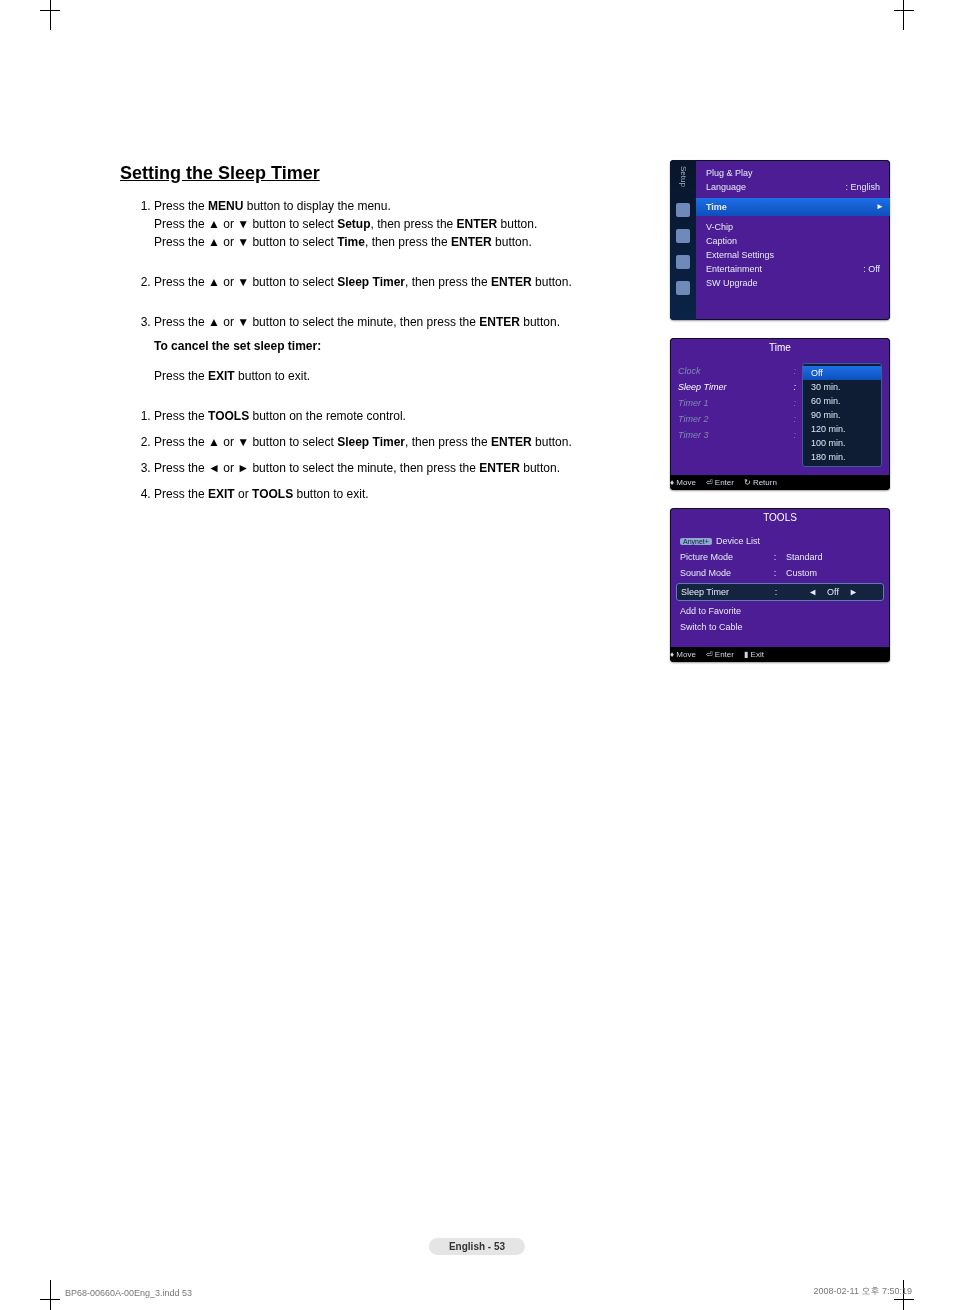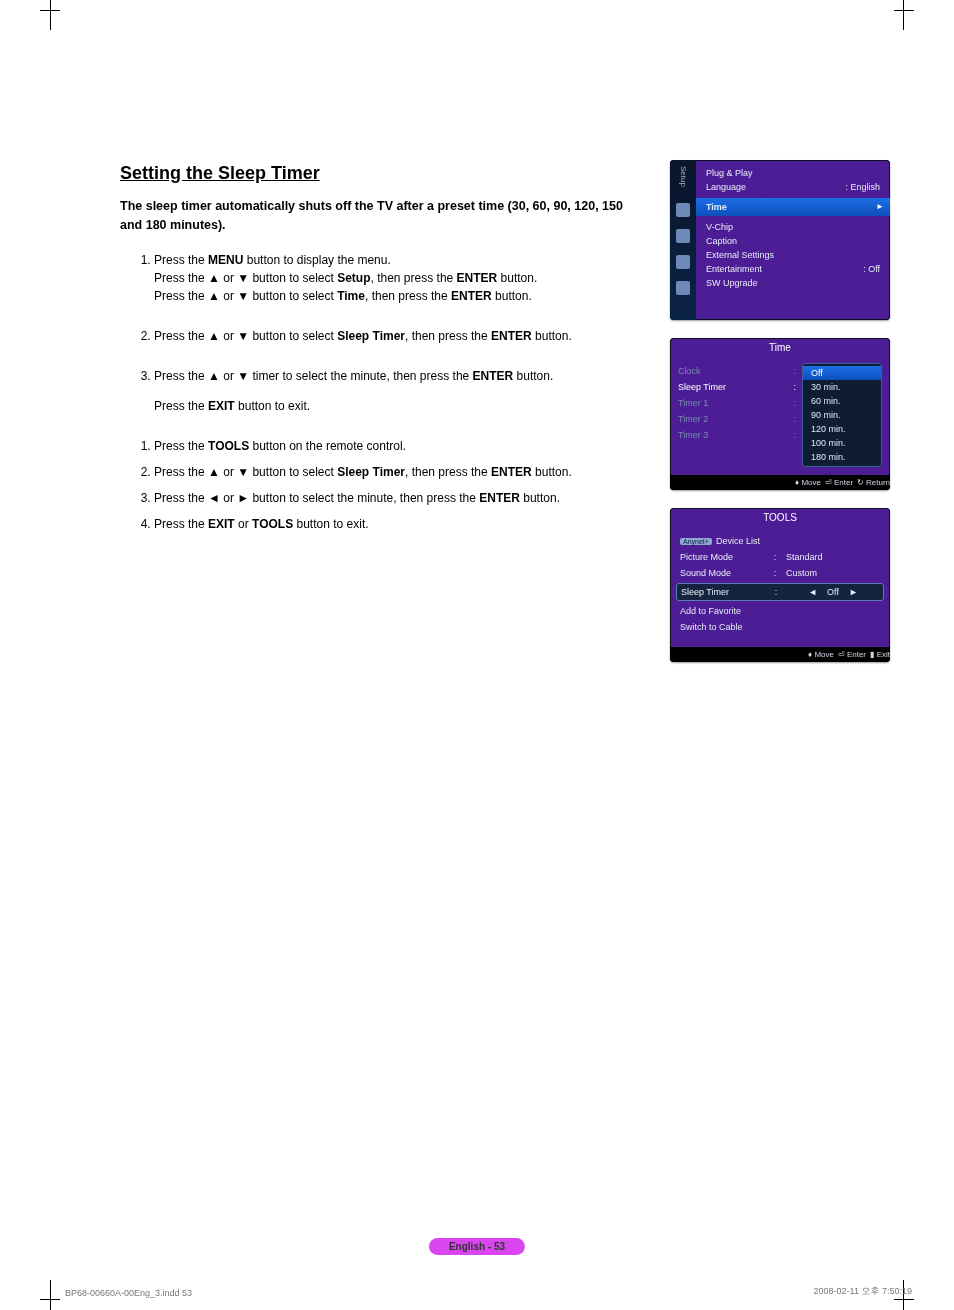--- a/index.html
+++ b/index.html
@@ -131,21 +131,21 @@
   }
   .osd-time .body {
     display:flex;
     padding:6px 8px 8px 8px;
     gap:6px;
   }
   .time-left {
     flex:1;
     color:#7a8caf;
   }
-  .time-left .row { padding:3px 0; display:flex; justify-content:space-between;}
+  .time-left .row { padding:3px 0; display:flex; justify-content:space-between;font-style:italic;}
   .time-left .row.sel { color:#fff; }
   .time-right {
     width:80px;
     background:#0f1d34;
     border:1px solid #3a5f9a;
     border-radius:3px;
     padding:2px 0;
   }
   .time-right .opt {
     padding:2px 8px;
@@ -153,22 +153,22 @@
   }
   .time-right .opt.selopt {
     background:linear-gradient(#1d6fe6,#0d4fbb);
     color:#fff;
   }
   .osd-foot {
     background:#000;
     color:#cfd7e6;
     font-size:8px;
     display:flex;
-    justify-content:flex-end;
-    gap:4px;
+    justify-content:flex-start;
+    gap:10px;
     padding:3px 0;
   }
   .osd-tools .body { padding:6px 10px 12px 10px; }
   .tools-row {
     display:flex;
     padding:3px 0;
     color:#e6ecf7;
   }
   .tools-row .lbl { width:90px; }
   .tools-row .colon { width:10px; text-align:center;}
@@ -192,21 +192,21 @@
     border-radius:2px;
     margin-right:4px;
     vertical-align:middle;
   }
 
   .page-badge {
     position:absolute;
     bottom:55px;
     left:50%;
     transform:translateX(-50%);
-    background:#d946ef;
+    background:#e5e5e5;
     color:#333;
     font-size:10px;
     font-weight:bold;
     padding:3px 20px;
     border-radius:10px;
   }
   .foot-left, .foot-right {
     position:absolute;
     bottom:12px;
     font-size:9px;
@@ -225,33 +225,33 @@
 <div class="crop-bl"></div>
 <div class="crop-bl2"></div>
 <div class="crop-br"></div>
 <div class="crop-br2"></div>
 
 <div class="page">
   <div class="two-col">
     <div class="instructions">
 
       <div class="section-title">Setting the Sleep Timer</div>
-      <div class="lead">The sleep timer automatically shuts off the TV after a preset time (30, 60, 90, 120, 150 and 180 minutes).</div>
 
       <ol>
         <li>
           <span>Press the </span><span class="b">MENU</span><span> button to display the menu.</span><br>
           <span>Press the ▲ or ▼ button to select </span><span class="b">Setup</span><span>, then press the </span><span class="b">ENTER</span><span> button.</span><br>
           <span>Press the ▲ or ▼ button to select </span><span class="b">Time</span><span>, then press the </span><span class="b">ENTER</span><span> button.</span>
         </li>
         <li>
           <span>Press the ▲ or ▼ button to select </span><span class="b">Sleep Timer</span><span>, then press the </span><span class="b">ENTER</span><span> button.</span>
         </li>
         <li>
-          <span>Press the ▲ or ▼ timer to select the minute, then press the </span><span class="b">ENTER</span><span> button.</span>
+          <span>Press the ▲ or ▼ button to select the minute, then press the </span><span class="b">ENTER</span><span> button.</span>
+          <div class="sub b">To cancel the set sleep timer:</div>
           <div style="margin-top:12px;"><span>Press the </span><span class="b">EXIT</span><span> button to exit.</span></div>
         </li>
       </ol>
 
       <ol class="tight">
         <li>
           <span>Press the </span><span class="b">TOOLS</span><span> button on the remote control.</span>
         </li>
         <li>
           <span>Press the ▲ or ▼ button to select </span><span class="b">Sleep Timer</span><span>, then press the </span><span class="b">ENTER</span><span> button.</span>

